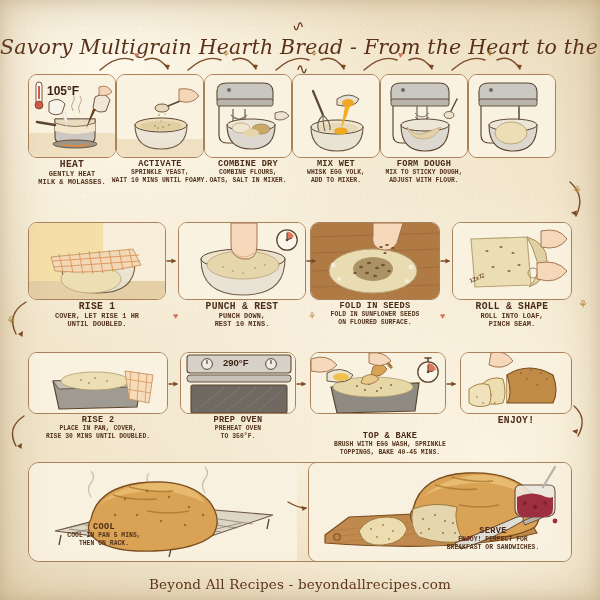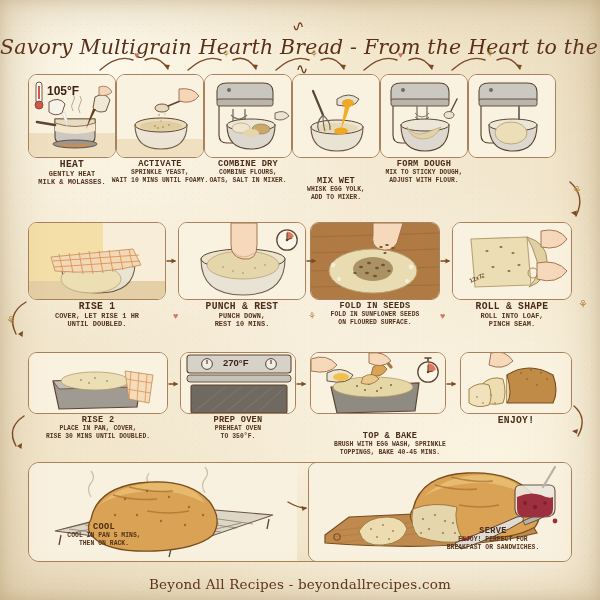--- a/index.html
+++ b/index.html
@@ -249,21 +249,21 @@
         <path d="M30,40 q-8,8 -4,16 M30,40 q0,10 2,16 M30,40 q8,7 7,15" stroke="#6b6259" stroke-width="1.1" fill="none"></path>
 
         <path d="M44,24 q12,-8 22,0 q-4,10 -22,6 z" fill="#e7e2d6" stroke="#5d4631" stroke-width=".9"></path>
 
         <ellipse cx="55" cy="28" rx="6" ry="4" fill="#f0a822"></ellipse>
         <path d="M52,31 Q50,42 48,54 Q54,42 57,31 Z" fill="#f2ad26"></path>
         <ellipse cx="48" cy="56" rx="7" ry="3.5" fill="#f0a822"></ellipse>
       </svg>
     </div>
   </div>
-  <div class="cap small" style="left:286px;top:158px;width:100px;margin-top:17px;">
+  <div class="cap small" style="left:286px;top:158px;width:100px;">
     <span class="t">MIX WET</span>
     <span class="d" style="white-space:pre-line;">WHISK EGG YOLK,
 ADD TO MIXER.</span>
   </div>
 
   <div class="panel" style="left:380px;top:74px;width:88px;height:84px;">
     <div class="art">
       <svg width="88" height="84" viewBox="0 0 88 84">
         <rect x="0" y="0" width="88" height="84" fill="#faf2e0"></rect>
         <path d="M10,16 q0,-8 10,-8 l38,0 q10,0 10,9 l0,8 l-58,0 z" fill="#cbc8c1" stroke="#5d4631" stroke-width="1.1"></path>
@@ -508,21 +508,21 @@
         <rect x="6" y="2" width="104" height="18" rx="3" fill="#d6d2ca" stroke="#5d4631" stroke-width="1.1"></rect>
         <circle cx="26" cy="11" r="5.4" fill="#efece6" stroke="#5d4631" stroke-width="1"></circle>
         <path d="M26,11 L26,7" stroke="#5d4631" stroke-width="1.2"></path>
         <circle cx="90" cy="11" r="5.4" fill="#efece6" stroke="#5d4631" stroke-width="1"></circle>
         <path d="M90,11 L90,7" stroke="#5d4631" stroke-width="1.2"></path>
         <rect x="6" y="22" width="104" height="7" rx="3" fill="#c6c2ba" stroke="#5d4631" stroke-width=".9"></rect>
         <rect x="10" y="32" width="96" height="28" rx="2" fill="#6f6961" stroke="#5d4631" stroke-width="1.1"></rect>
         <path d="M14,58 L44,34 M30,58 L60,34 M46,58 L76,34 M62,58 L92,34 M78,58 L102,36" stroke="#8b857c" stroke-width="1" opacity=".6"></path>
       </svg>
     </div>
-    <div class="badge" style="left:42px;top:4px;font-size:9.5px;">270°F</div>
+    <div class="badge" style="left:42px;top:4px;font-size:9.5px;">290°F</div>
   </div>
   <div class="cap small" style="left:178px;top:414px;width:120px;">
     <span class="t">PREP OVEN</span>
     <span class="d" style="white-space:pre-line;">PREHEAT OVEN
 TO 350°F.</span>
   </div>
 
   <div class="panel" style="left:310px;top:352px;width:136px;height:62px;">
     <div class="art">
       <svg width="136" height="62" viewBox="0 0 136 62">

